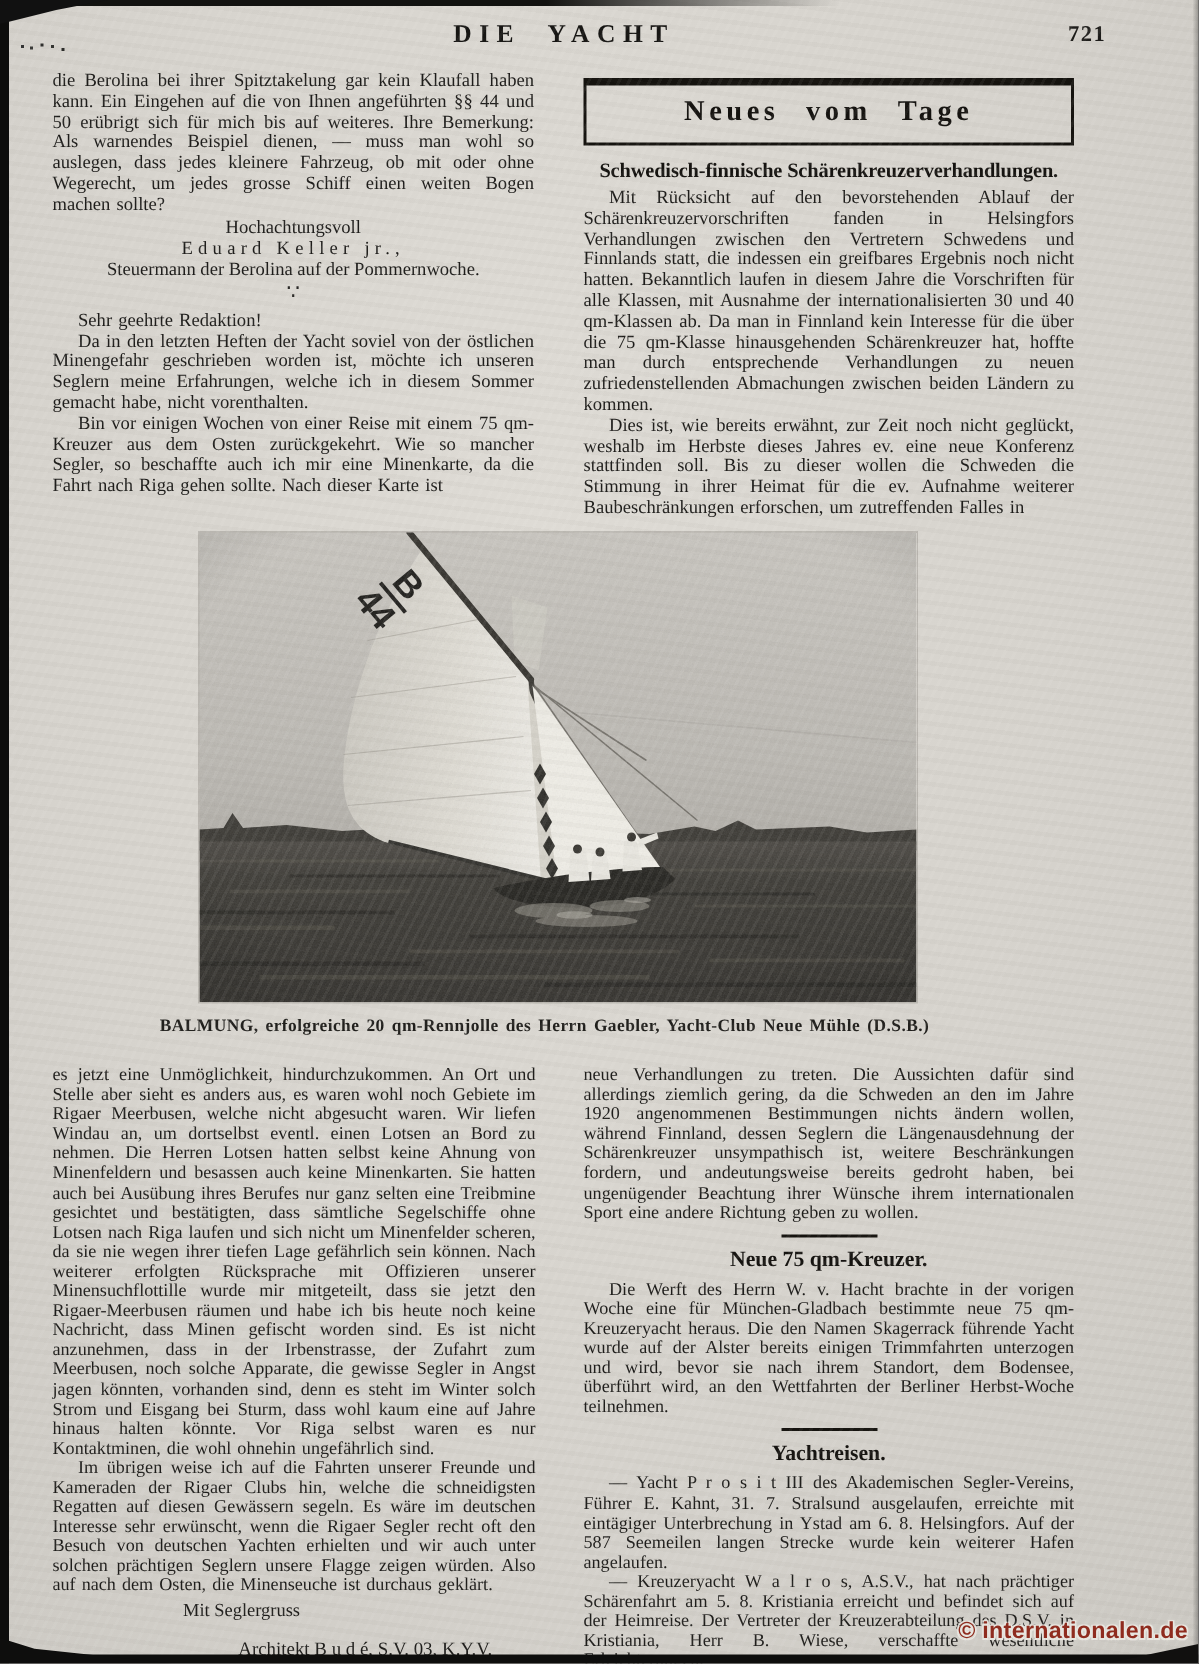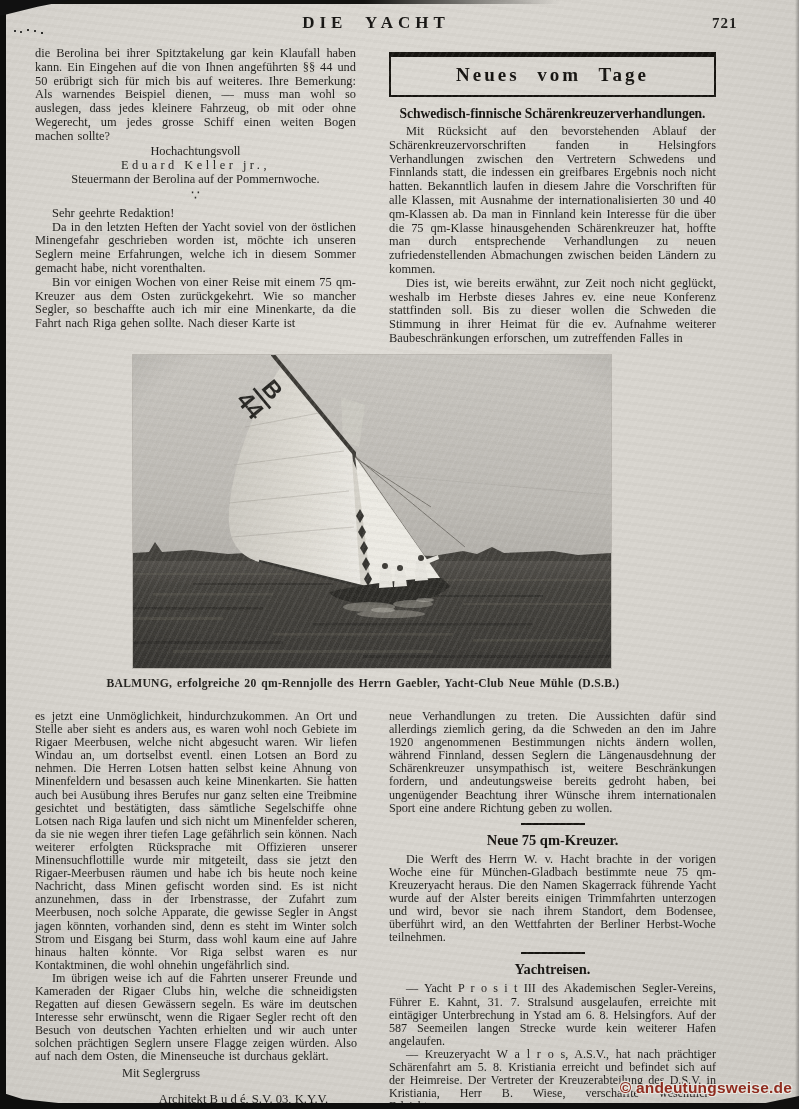--- a/index.html
+++ b/index.html
@@ -245,14 +245,14 @@
     <p class="body">neue Verhandlungen zu treten. Die Aussichten dafür sind allerdings ziemlich gering, da die Schweden an den im Jahre 1920 angenommenen Bestimmungen nichts ändern wollen, während Finnland, dessen Seglern die Längenausdehnung der Schärenkreuzer unsympathisch ist, weitere Beschränkungen fordern, und andeutungsweise bereits gedroht haben, bei ungenügender Beachtung ihrer Wünsche ihrem internationalen Sport eine andere Richtung geben zu wollen.</p>
     <div class="rule"></div>
     <h3 class="sub-heading">Neue 75 qm-Kreuzer.</h3>
     <p class="body indent">Die Werft des Herrn W. v. Hacht brachte in der vorigen Woche eine für München-Gladbach bestimmte neue 75 qm-Kreuzeryacht heraus. Die den Namen Skagerrack führende Yacht wurde auf der Alster bereits einigen Trimmfahrten unterzogen und wird, bevor sie nach ihrem Standort, dem Bodensee, überführt wird, an den Wettfahrten der Berliner Herbst-Woche teilnehmen.</p>
     <div class="rule"></div>
     <h3 class="sub-heading">Yachtreisen.</h3>
     <p class="body indent">— Yacht P r o s i t III des Akademischen Segler-Vereins, Führer E. Kahnt, 31. 7. Stralsund ausgelaufen, erreichte mit eintägiger Unterbrechung in Ystad am 6. 8. Helsingfors. Auf der 587 Seemeilen langen Strecke wurde kein weiterer Hafen angelaufen.</p>
     <p class="body indent">— Kreuzeryacht W a l r o s, A.S.V., hat nach prächtiger Schärenfahrt am 5. 8. Kristiania erreicht und befindet sich auf der Heimreise. Der Vertreter der Kreuzerabteilung des D.S.V. in Kristiania, Herr B. Wiese, verschaffte wesentliche Erleichterungen.</p>
   </section>
 
-  <div class="watermark">© andeutungsweise.de</div>
+  <div class="watermark">© internationalen.de</div>
 </div>
 
 </body></html>

